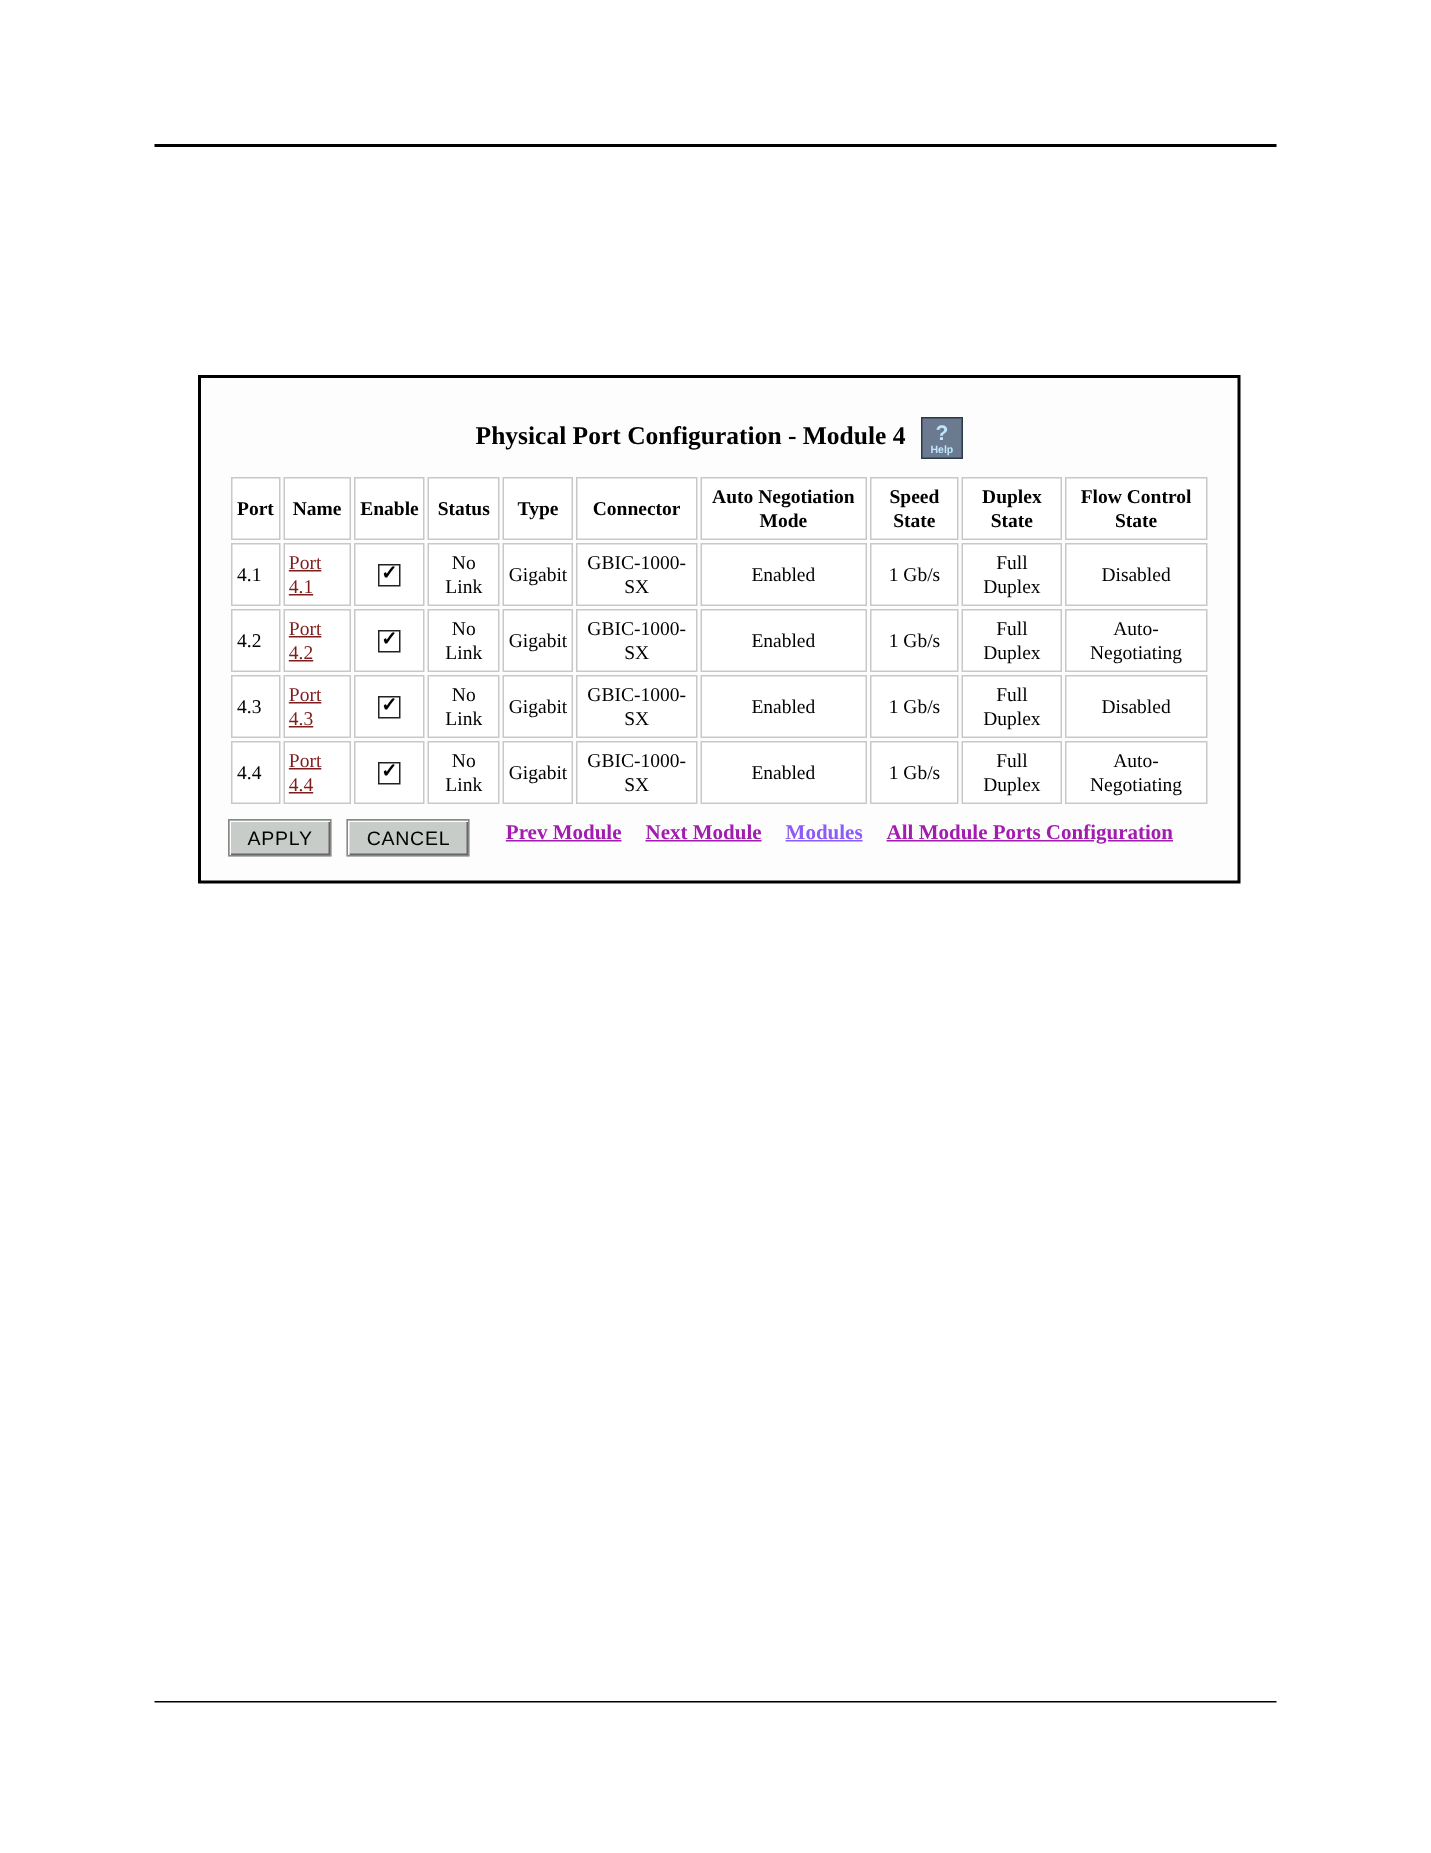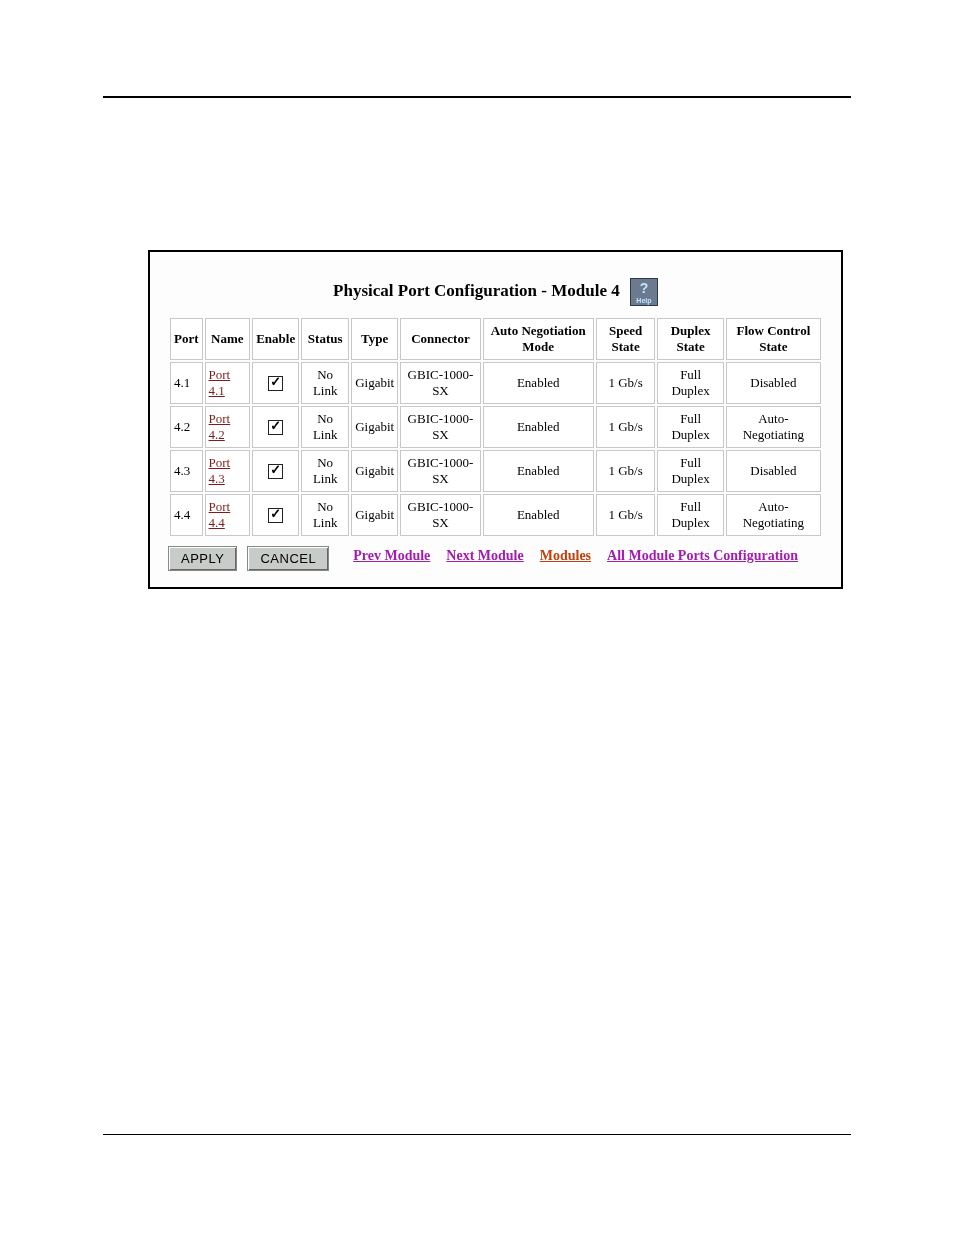--- a/index.html
+++ b/index.html
@@ -3,32 +3,32 @@
 <meta charset="utf-8">
 <style>
   html,body{margin:0;padding:0;background:#fff;font-family:"Times New Roman",Times,serif;color:#000}
   .page{width:954px;height:1235px;position:relative;margin:0 auto;box-sizing:border-box}
   .top-rule{position:absolute;left:103px;right:103px;top:96px;border-top:2px solid #000}
   .bot-rule{position:absolute;left:103px;right:103px;top:1134px;border-top:1px solid #000}
   .running-head{position:absolute;right:104px;top:50px;font-style:italic;font-size:15px}
   .footer{position:absolute;left:103px;right:103px;top:1150px;font-size:12px;display:flex;justify-content:space-between}
   .caption{position:absolute;left:136px;top:218px;font-size:16px}
   .caption .fignum{font-weight:bold}
-  .panel{position:absolute;left:148px;top:250px;width:695px;border:2px solid #000;background:#fdfdfd;box-sizing:border-box;padding:26px 18px 16px}
+  .panel{position:absolute;left:132px;top:250px;width:695px;border:2px solid #000;background:#fdfdfd;box-sizing:border-box;padding:26px 18px 16px}
   .panel-title{text-align:center;font-weight:bold;font-size:17px;margin:0 0 10px}
   .help-icon{display:inline-block;width:26px;height:26px;background:#6b7a8f;vertical-align:middle;margin-left:6px;position:relative;border:1px solid #2a3a4a}
   .help-icon::before{content:"?";position:absolute;left:50%;top:40%;transform:translate(-50%,-55%);color:#bfe6ff;font-weight:bold;font-size:14px;font-family:Arial}
   .help-icon::after{content:"Help";position:absolute;left:50%;bottom:1px;transform:translateX(-50%);font-size:7px;color:#bfe6ff;font-family:Arial}
   table.port-table{width:100%;border-collapse:separate;border-spacing:2px;font-size:13px}
   table.port-table th,table.port-table td{border:1px solid #c8c8c8;padding:4px 3px;text-align:center;background:#fff;font-family:"Times New Roman",serif}
   table.port-table th{font-weight:bold;font-size:13px}
   table.port-table td.left{text-align:left}
   a.portlink{color:#7f1d1d;}
   a.navlink{color:#a21caf;text-decoration:underline;font-weight:bold;font-size:14px;margin:0 6px}
-  a.navlink.visited{color:#c2410c}
+  a.navlink.visited{color:#8b5cf6}
   .checkbox{display:inline-block;width:13px;height:13px;border:1px solid #222;background:#fff;position:relative;vertical-align:middle}
   .checkbox.checked::after{content:"✓";position:absolute;left:1px;top:-3px;font-size:13px;font-weight:bold;font-family:Arial}
   .actions{margin-top:8px;display:flex;align-items:flex-start;gap:10px;flex-wrap:wrap}
   .btn{font-family:Arial,Helvetica,sans-serif;font-size:13px;padding:4px 12px;background:#c8ccc8;border:1px solid #888;box-shadow:inset 1px 1px 0 #fff,inset -1px -1px 0 #666;cursor:pointer;letter-spacing:.5px}
   .navs{margin-left:8px}
 </style>
 </head>
 <body>
 
 <div class="page">

